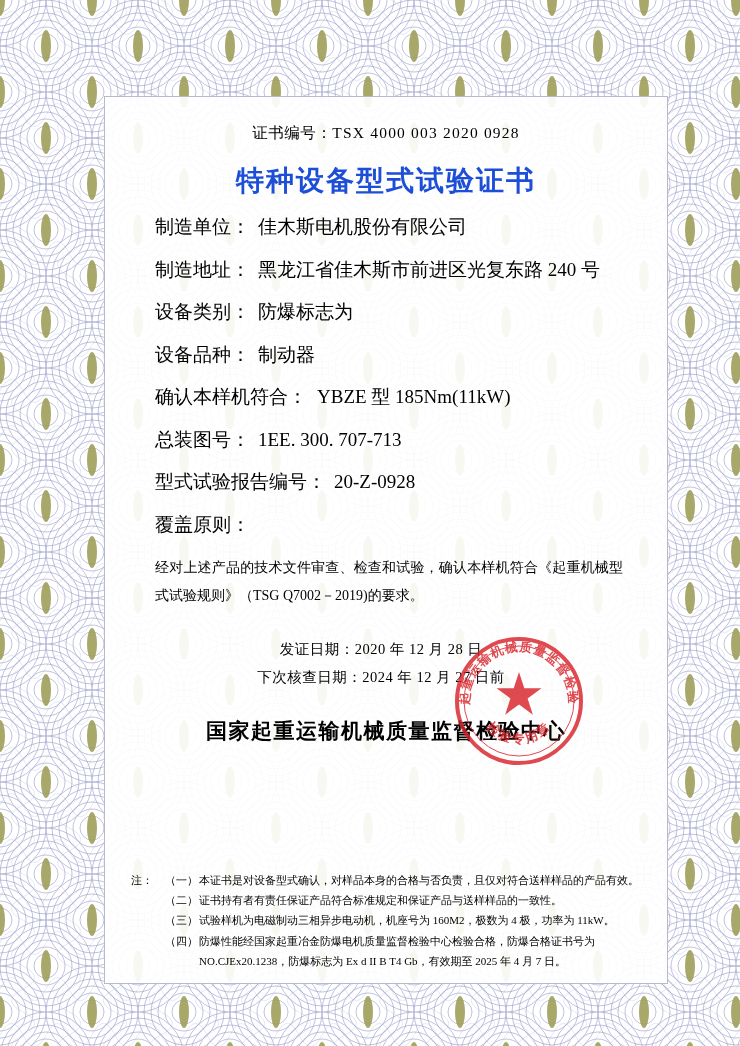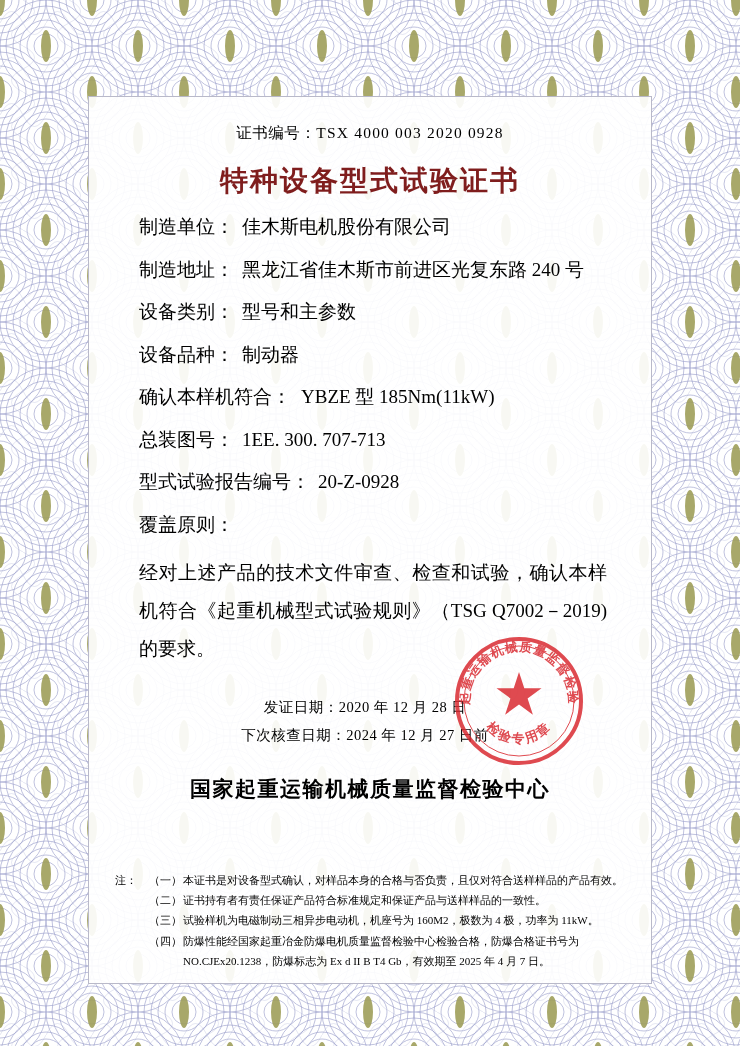--- a/index.html
+++ b/index.html
@@ -26,21 +26,21 @@
     position: absolute;
     inset: 0;
     width: 740px;
     height: 1046px;
     opacity: 0.95;
   }
 
   
   #content-frame {
     position: absolute;
-    left: 88px;
+    left: 104px;
     top: 96px;
     width: 564px;
     height: 888px;
     background: rgba(255,255,255,0.92);
     border: 1px solid #b9b9c9;
     box-sizing: border-box;
     padding: 0;
   }
 
   .inner {
@@ -62,21 +62,21 @@
   #cert-number .num {
     letter-spacing: 1.2px;
   }
 
   #main-title {
     text-align: center;
     font-size: 28px;
     font-weight: bold;
     letter-spacing: 2px;
     margin: 12px 0 14px 0;
-    color: #7f1d1d;
+    color: #1d4ed8;
   }
   #subtitle {
     text-align: center;
     font-size: 17px;
     font-weight: bold;
     letter-spacing: 1px;
     margin-bottom: 26px;
     color: #000;
   }
 
@@ -96,21 +96,21 @@
   .field-value {
     margin-left: 8px;
     white-space: nowrap;
   }
   .field-row.wide .field-value {
     margin-left: 10px;
   }
 
   #statement {
     margin: 14px 18px 8px 24px;
-    font-size: 19px;
+    font-size: 14px;
     line-height: 2.0;
     text-align: justify;
     color: #000;
   }
 
   #dates {
     margin-top: 26px;
     text-align: center;
     font-size: 14.5px;
     line-height: 1.9;
@@ -227,21 +227,21 @@
         <div class="field-row">
           <span class="field-label">制造单位：</span>
           <span class="field-value">佳木斯电机股份有限公司</span>
         </div>
         <div class="field-row">
           <span class="field-label">制造地址：</span>
           <span class="field-value">黑龙江省佳木斯市前进区光复东路 240 号</span>
         </div>
         <div class="field-row">
           <span class="field-label">设备类别：</span>
-          <span class="field-value">型号和主参数</span>
+          <span class="field-value">防爆标志为</span>
         </div>
         <div class="field-row">
           <span class="field-label">设备品种：</span>
           <span class="field-value">制动器</span>
         </div>
         <div class="field-row wide">
           <span class="field-label">确认本样机符合：</span>
           <span class="field-value">YBZE 型 185Nm(11kW)</span>
         </div>
         <div class="field-row">

